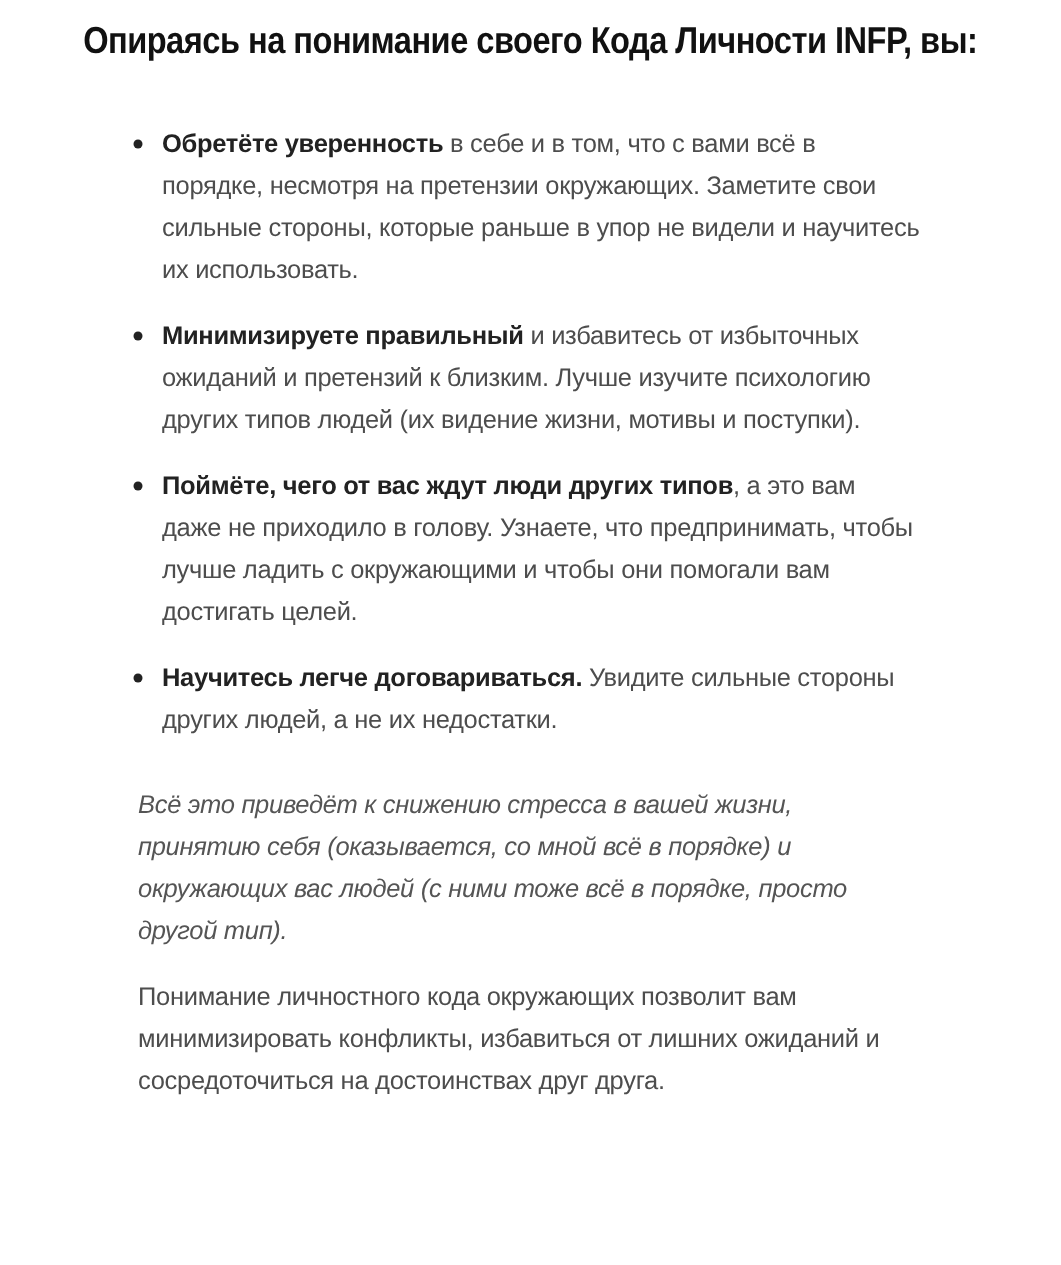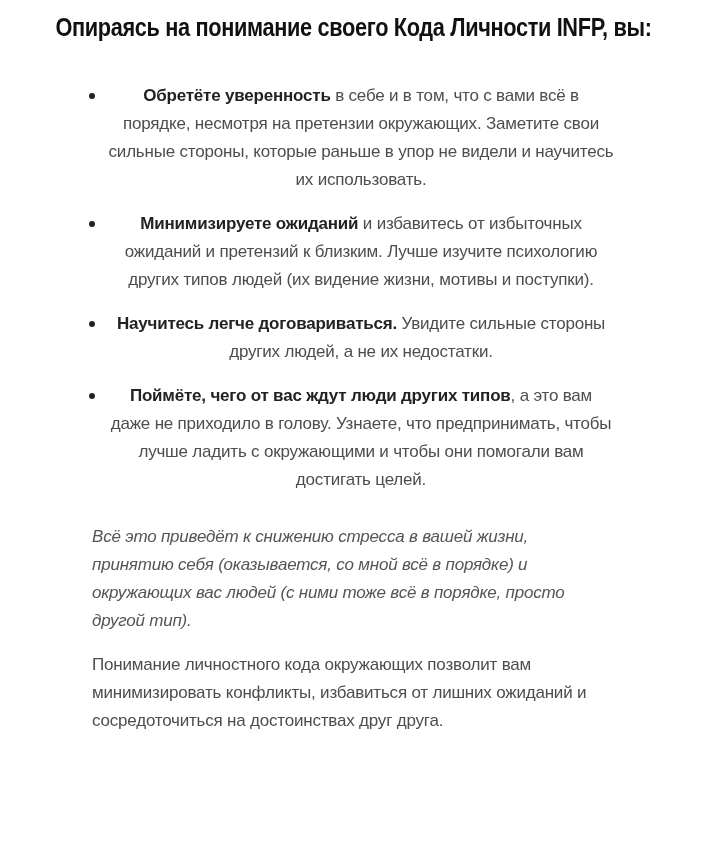--- a/index.html
+++ b/index.html
@@ -35,21 +35,20 @@
     letter-spacing: -0.2px;
   }
   ul.benefits-list {
     list-style: none;
     margin: 0;
     padding: 0 0 0 16px;
   }
   ul.benefits-list > li {
     position: relative;
     margin: 0 0 16px 0;
-    text-align: center;
   }
   ul.benefits-list > li::before {
     content: "";
     position: absolute;
     left: -19px;
     top: 11px;
     width: 6px;
     height: 6px;
     border-radius: 50%;
     background: #222222;
@@ -71,23 +70,23 @@
 <body>
 
 <main>
 
   <h1 class="page-title">Опираясь на понимание своего Кода Личности INFP, вы:</h1>
 
   <section class="content">
 
     <ul class="benefits-list">
       <li><span class="lead">Обретёте уверенность</span><span class="rest"> в себе и в том, что с вами всё в порядке, несмотря на претензии окружающих. Заметите свои сильные стороны, которые раньше в упор не видели и научитесь их использовать.</span></li>
-      <li><span class="lead">Минимизируете ожиданий</span><span class="rest"> и избавитесь от избыточных ожиданий и претензий к близким. Лучше изучите психологию других типов людей (их видение жизни, мотивы и поступки).</span></li>
+      <li><span class="lead">Минимизируете правильный</span><span class="rest"> и избавитесь от избыточных ожиданий и претензий к близким. Лучше изучите психологию других типов людей (их видение жизни, мотивы и поступки).</span></li>
+      <li><span class="lead">Поймёте, чего от вас ждут люди других типов</span><span class="rest">, а это вам даже не приходило в голову. Узнаете, что предпринимать, чтобы лучше ладить с окружающими и чтобы они помогали вам достигать целей.</span></li>
       <li><span class="lead">Научитесь легче договариваться.</span><span class="rest"> Увидите сильные стороны других людей, а не их недостатки.</span></li>
-      <li><span class="lead">Поймёте, чего от вас ждут люди других типов</span><span class="rest">, а это вам даже не приходило в голову. Узнаете, что предпринимать, чтобы лучше ладить с окружающими и чтобы они помогали вам достигать целей.</span></li>
     </ul>
 
     <p class="italic-note">Всё это приведёт к снижению стресса в вашей жизни, принятию себя (оказывается, со мной всё в порядке) и окружающих вас людей (с ними тоже всё в порядке, просто другой тип).</p>
 
     <p class="closing">Понимание личностного кода окружающих позволит вам минимизировать конфликты, избавиться от лишних ожиданий и сосредоточиться на достоинствах друг друга.</p>
 
   </section>
 
 </main>
 

